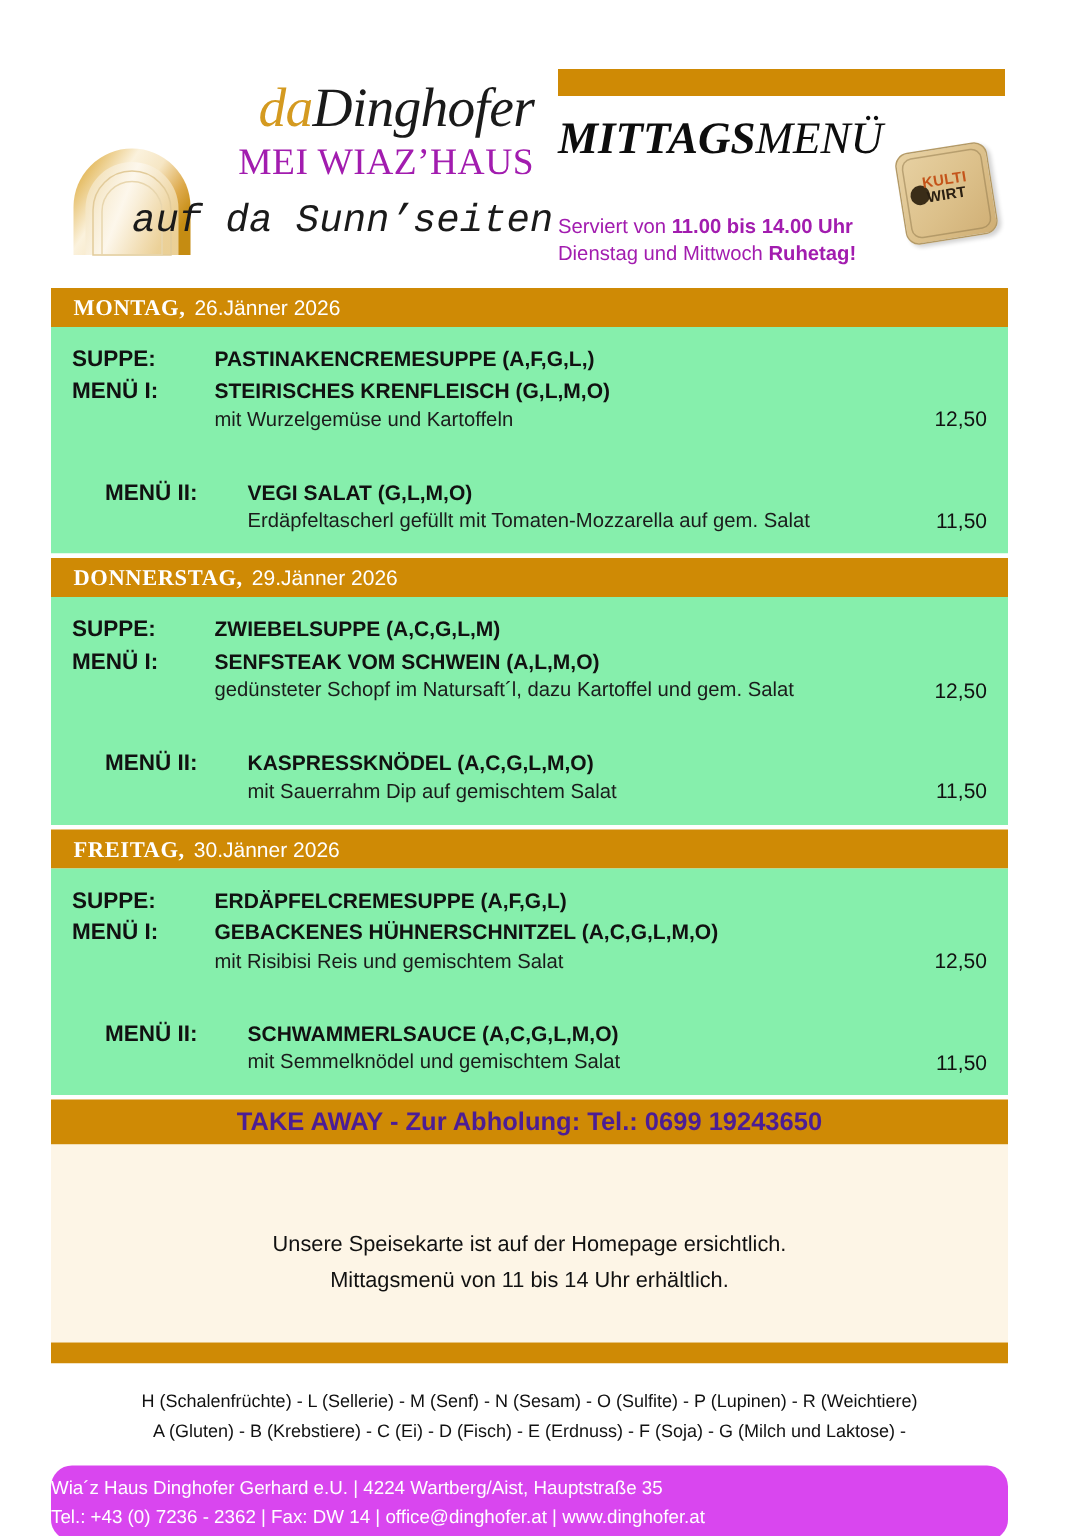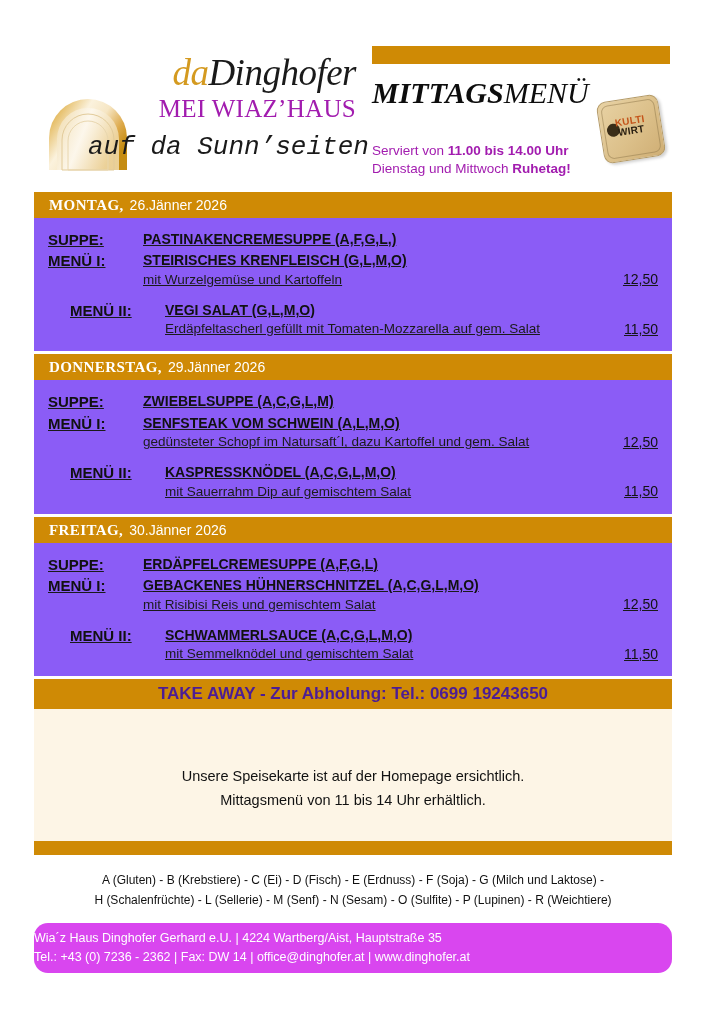--- a/index.html
+++ b/index.html
@@ -179,35 +179,34 @@
     letter-spacing: 0.4px;
   }
   .daybar .daydate {
     font-family: "Liberation Sans", sans-serif;
     font-weight: normal;
     font-size: 14px;
     margin-left: 6px;
   }
 
   .daysec {
-    background: #8b5cf6;
+    background: #86efac;
     padding: 12px 0 12px 0;
-    text-decoration: underline;
   }
   .gap {
     height: 3px;
     background: #ffffff;
   }
   .row {
     display: flex;
     align-items: flex-start;
     padding: 0 14px 0 14px;
   }
   .row + .row { margin-top: 1px; }
-  .row.spaced { margin-top: 11px; padding-left: 36px; }
+  .row.spaced { margin-top: 29px; padding-left: 36px; }
 
   .lbl {
     width: 95px;
     flex: 0 0 95px;
     font-size: 15px;
     font-weight: bold;
     color: #111;
     white-space: nowrap;
     line-height: 1.35;
   }
@@ -451,22 +450,22 @@
     <div class="takeaway">TAKE AWAY - Zur Abholung: Tel.: 0699 19243650</div>
 
     <div class="notice">
       <div>Unsere Speisekarte ist auf der Homepage ersichtlich.</div>
       <div>Mittagsmenü von 11 bis 14 Uhr erhältlich.</div>
     </div>
 
     <div class="thinbar"></div>
 
     <div class="allergens">
+      <div>H (Schalenfrüchte) - L (Sellerie) - M (Senf) - N (Sesam) - O (Sulfite) - P (Lupinen) - R (Weichtiere)</div>
       <div>A (Gluten) - B (Krebstiere) - C (Ei) - D (Fisch) - E (Erdnuss) - F (Soja) - G (Milch und Laktose) -</div>
-      <div>H (Schalenfrüchte) - L (Sellerie) - M (Senf) - N (Sesam) - O (Sulfite) - P (Lupinen) - R (Weichtiere)</div>
     </div>
 
     <div class="footer">
       <div>Wia´z Haus Dinghofer Gerhard e.U. | 4224 Wartberg/Aist, Hauptstraße 35</div>
       <div>Tel.: +43 (0) 7236 - 2362 | Fax: DW 14 | office@dinghofer.at | www.dinghofer.at</div>
     </div>
 
   </div>
 </div>
 

